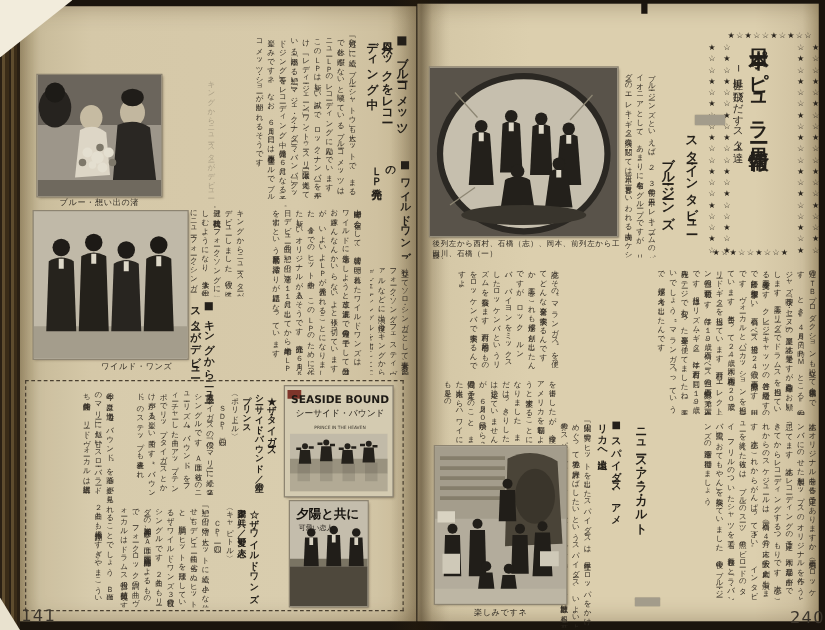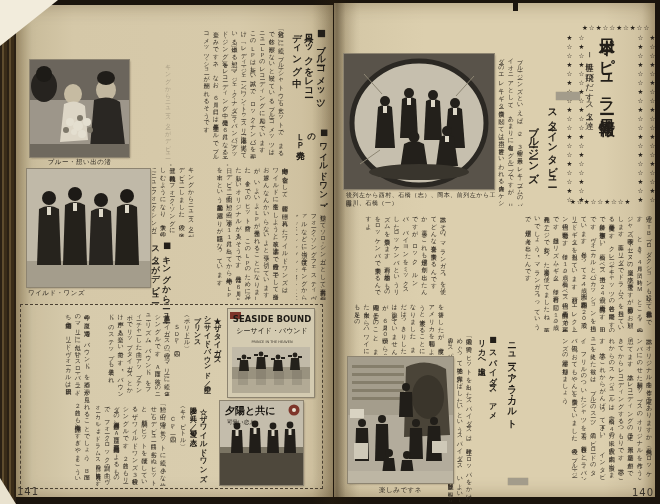--- a/index.html
+++ b/index.html
@@ -23,21 +23,21 @@
   .v{writing-mode:vertical-rl;}
   .upright{text-orientation:upright;}
   .body-txt{font-size:6px;line-height:1.55;letter-spacing:.4px;color:#332d25;overflow:hidden;}
   .head{font-family:"DejaVu Serif",serif;font-weight:bold;color:#231f19;overflow:hidden;}
   .cap{font-size:6.5px;color:#2e2922;letter-spacing:.5px;}
   .stars{font-size:6.5px;color:#2a251e;letter-spacing:1px;overflow:hidden;line-height:1;}
   .marker{background:#a39c8b;box-shadow:0 0 1px rgba(0,0,0,.4);}
   .photo{background:#b9b2a2;box-shadow:0 0 0 1px #8d8471, 1px 1px 2px rgba(40,28,10,.4);overflow:hidden;}
   .box{border:1px dashed #4a4031;background:rgba(255,250,235,.06);}
   .ghost{opacity:.28;}
-  .pageno{font-size:10px;color:#3a342b;letter-spacing:1px;}
+  .pageno{font-size:13px;color:#3a342b;letter-spacing:1px;}
   svg{display:block;}
 </style>
 </head>
 <body>
 
 <div class="canvas">
 
   <div class="abs spine-lines"></div>
   <div class="abs page page-left"></div>
   <div class="abs page page-right"></div>
@@ -95,21 +95,21 @@
             <rect x="6" y="16" width="4" height="8" fill="#ddd8c8"></rect>
           </g>
         <g transform="translate(92,20)">
             <circle cx="8" cy="7" r="7" fill="#1d1a16"></circle>
             <path d="M-2 18 Q8 12 18 18 L20 76 L-4 76 Z" fill="#24211b"></path>
             <rect x="6" y="16" width="4" height="8" fill="#ddd8c8"></rect>
           </g>
       </g>
     </svg>
   </div>
-  <div class="abs cap" style="left:28px;top:289px;width:123px;text-align:left;">ワイルド・ワンズ</div>
+  <div class="abs cap" style="left:15px;top:289px;width:123px;text-align:right;">ワイルド・ワンズ</div>
 
   <div class="abs v head" style="left:314px;top:27px;height:118px;font-size:9.5px;">■ブルー・コメッツ、</div>
   <div class="abs v head" style="left:302px;top:27px;height:118px;font-size:9.5px;">只今ロックをレコー</div>
   <div class="abs v head" style="left:290px;top:27px;height:118px;font-size:9.5px;">ディング中</div>
   <div class="abs v body-txt" style="left:196px;top:27px;width:90px;height:132px;">「何処へ」に続く「ブルー・シャトウ」も大ヒットで、まるで休む暇がないと嘆いているブルー・コメッツは、ニューＬＰのレコーディングに励んでいます。このＬＰは新しい試みで、ロック・ナンバーを手がけ、「レディー・ジェーン」「ワン・トゥー・スリー」「太陽は燃えている」「燃ゆる想い」「マジェ・ク・ナダ」「ラ・バンバ」「グッド・ジング」等をレコーディング中。発売は６月になる予定。楽しみですネ。なお、６月１日には厚生年金ホールでブルー・コメッツ・ショーが開かれるそうです。</div>
 
   <div class="abs v head" style="left:306px;top:127px;height:80px;font-size:8.5px;">■ワイルド・ワンズの</div>
   <div class="abs v head" style="left:295px;top:127px;height:80px;font-size:8.5px;">ＬＰ発売</div>
   <div class="abs v body-txt" style="left:214px;top:163px;width:76px;height:137px;">山中湖畔で合宿をして、練習に明け暮れたワイルド・ワンズは、ワイルドに生活をしようと改革。洗濯まで自分達の手でして当分はお嫁さんなんかいらないよと張り切っていますが、いよいよＬＰが発売されることになりました。今までのヒット曲や、このＬＰのために作った新しいオリジナルが入るそうです。発売は６月１５日。デビュー曲の「想い出の渚」を１１月に出してから約半年でＬＰを出すという驚異的な活躍ぶりが話題になっています。</div>
 
@@ -173,21 +173,21 @@
       </g>
     </svg>
   </div>
 
   <div class="abs v head" style="left:198px;top:402px;height:84px;font-size:7.5px;">☆ザ・ワイルド・ワンズ</div>
   <div class="abs v head" style="left:188px;top:402px;height:84px;font-size:7px;">夕陽と共に／可愛い恋人</div>
   <div class="abs v body-txt" style="left:179px;top:404px;width:9px;height:58px;">〈キャピトル〉</div>
   <div class="abs v body-txt" style="left:169px;top:412px;width:9px;height:66px;">ＣＰ－一〇〇四</div>
   <div class="abs v body-txt" style="left:96px;top:402px;width:72px;height:84px;">「想い出の渚」の大ヒットに続く「小さな倖せ」もデビュー曲に劣らぬヒットと、順調にヒットを飛ばしているザ・ワイルド・ワンズ３枚目のシングルです。２曲ともリーダーの加瀬邦彦作曲、Ａ面は森岡賢一郎編曲によるもので、フォーク・ロック調の曲。ヴォーカルはドラムス担当の植田芳暁。すでにヒット・チャートを上昇中とのことです。Ｂ面はスチール・ギターがハワイアン風なムードを創り出しています。夏に向ってこの曲もヒット間違いなしといったところ。</div>
 
-  <div class="abs photo" style="left:220px;top:401px;width:83px;height:84px;">
+  <div class="abs photo" style="left:232px;top:401px;width:62px;height:84px;">
     <svg width="83" height="84" viewBox="0 0 83 84">
       <rect width="83" height="84" fill="#c4bdac"></rect>
       <rect y="52" width="83" height="32" fill="#4e483c"></rect>
       <rect y="46" width="83" height="6" fill="#7a7463"></rect>
       <g fill="#211e19">
         <g transform="translate(12,22)">
             <circle cx="5" cy="3" r="3.4"></circle>
             <path d="M0 7 L10 7 L11 30 L-1 30 Z"></path>
             <rect x="3.5" y="7" width="3" height="6" fill="#d9d3c2"></rect>
           </g>
@@ -333,15 +333,15 @@
             <path d="M0 9 L10 9 L12 24 L-2 24 Z"></path>
           </g>
       </g>
       <rect x="6" y="86" width="14" height="16" fill="#cfc9b8"></rect>
       <rect x="84" y="84" width="15" height="12" fill="#cfc9b8"></rect>
       <rect y="114" width="105" height="12" fill="#bdb6a4"></rect>
     </svg>
   </div>
   <div class="abs cap" style="left:348px;top:486px;width:105px;text-align:center;">楽しみですネ</div>
 
-  <div class="abs pageno" style="left:632px;top:487px;">140</div>
+  <div class="abs pageno" style="left:632px;top:487px;">240</div>
 
 </div>
 
 </body></html>

